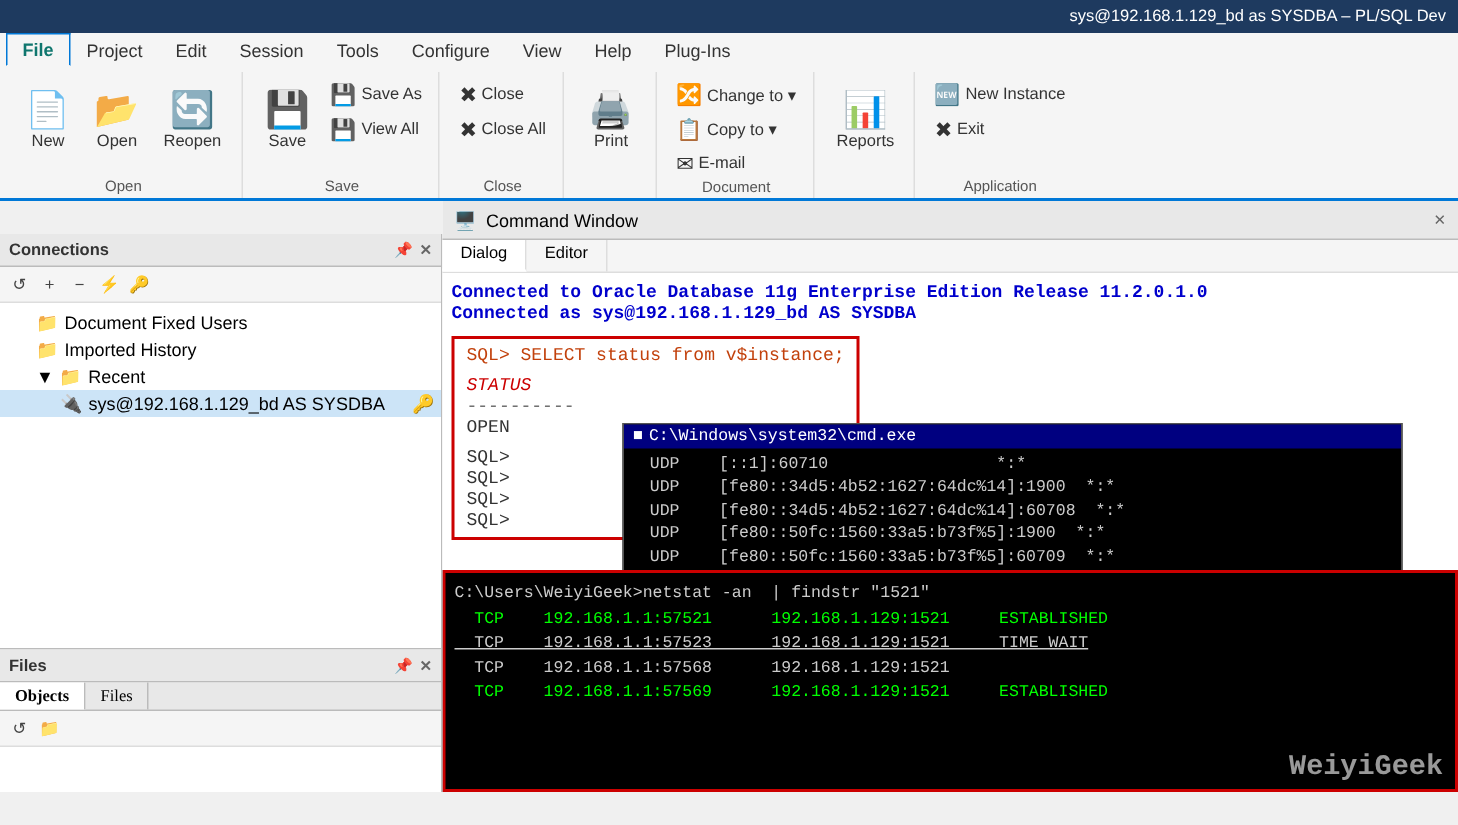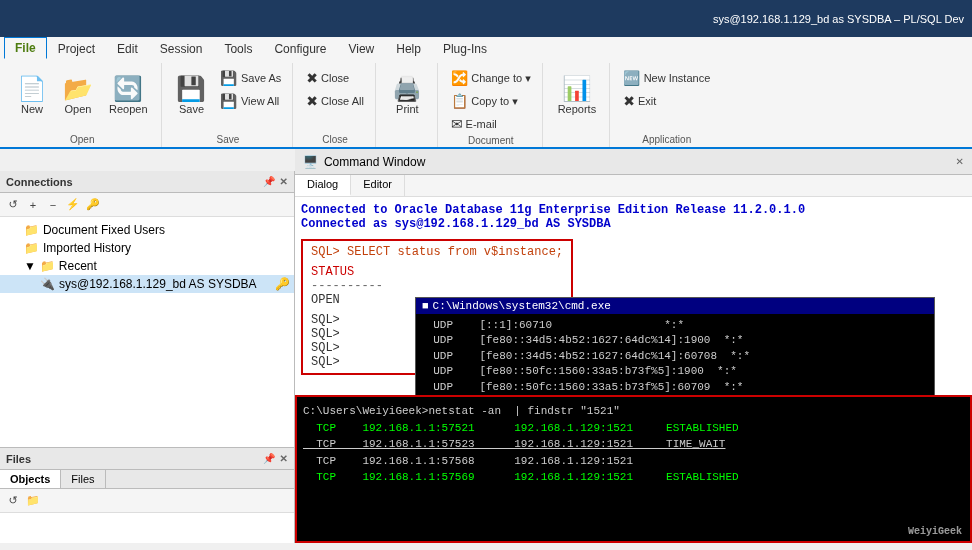--- a/index.html
+++ b/index.html
@@ -2,21 +2,21 @@
 <html><head>
   <meta charset="utf-8">
   <style>
     * { margin: 0; padding: 0; box-sizing: border-box; }
     body { width: 972px; height: 550px; overflow: hidden; font-family: 'Segoe UI', Arial, sans-serif; font-size: 12px; background: #f0f0f0; }
 
     
     .title-bar {
       background: #1e3a5f;
       color: white;
-      height: 37px;
+      height: 22px;
       display: flex;
       align-items: center;
       justify-content: flex-end;
       padding-right: 8px;
       font-size: 11px;
     }
 
     
     .ribbon {
       background: #f5f5f5;
@@ -164,20 +164,21 @@
     .bottom-tabs {
       display: flex;
       background: #e8e8e8;
       border-bottom: 1px solid #bbb;
     }
     .bottom-tab {
       padding: 3px 10px;
       font-size: 11px;
       cursor: pointer;
       border-right: 1px solid #bbb;
+      font-family: Liberation Serif, serif;
     }
     .bottom-tab.active { background: #fff; font-weight: bold; }
     .bottom-content { flex: 1; background: #fff; padding: 4px; }
 
     
     .right-panel {
       flex: 1;
       display: flex;
       flex-direction: column;
       background: #fff;
@@ -211,21 +212,21 @@
       padding: 6px;
       font-family: 'Courier New', monospace;
       font-size: 12px;
       color: #000;
       background: #fff;
       position: relative;
     }
     .connected-line { color: #0000cc; font-weight: bold; }
     .sql-prompt { color: #333; }
     .sql-query { color: #c2410c; }
-    .status-text { color: #cc0000; }
+    .status-text { color: #cc0000; font-style: italic; }
     .dashes { color: #666; }
     .open-text { color: #333; }
 
     
     .cmd-overlay {
       position: absolute;
       top: 100px;
       left: 120px;
       width: 520px;
       background: #000;
@@ -264,21 +265,21 @@
     }
     .netstat-line { line-height: 1.5; white-space: pre; }
     .established { color: #00ff00; }
 
     
     .watermark {
       position: absolute;
       bottom: 4px;
       right: 8px;
       color: rgba(255,255,255,0.6);
-      font-size: 10px;
+      font-size: 19px;
       font-weight: bold;
     }
 
     
     .tab-ribbon {
       height: 22px;
       background: #f5f5f5;
       display: flex;
       align-items: flex-end;
       padding: 0 4px;
@@ -289,21 +290,21 @@
       font-size: 12px;
       cursor: pointer;
       border: 1px solid transparent;
       border-bottom: none;
       color: #333;
     }
     .tab-ribbon-item.active {
       background: #f5f5f5;
       border-color: #0078d7;
       border-bottom: 1px solid #f5f5f5;
-      color: #4d7c0f;
+      color: #0f766e;
       font-weight: bold;
     }
 
     .close-x { font-size: 10px; cursor: pointer; color: #666; }
     .pin-icon { font-size: 10px; cursor: pointer; color: #666; }
   </style>
 </head>
 <body>
 
 <div class="title-bar">

